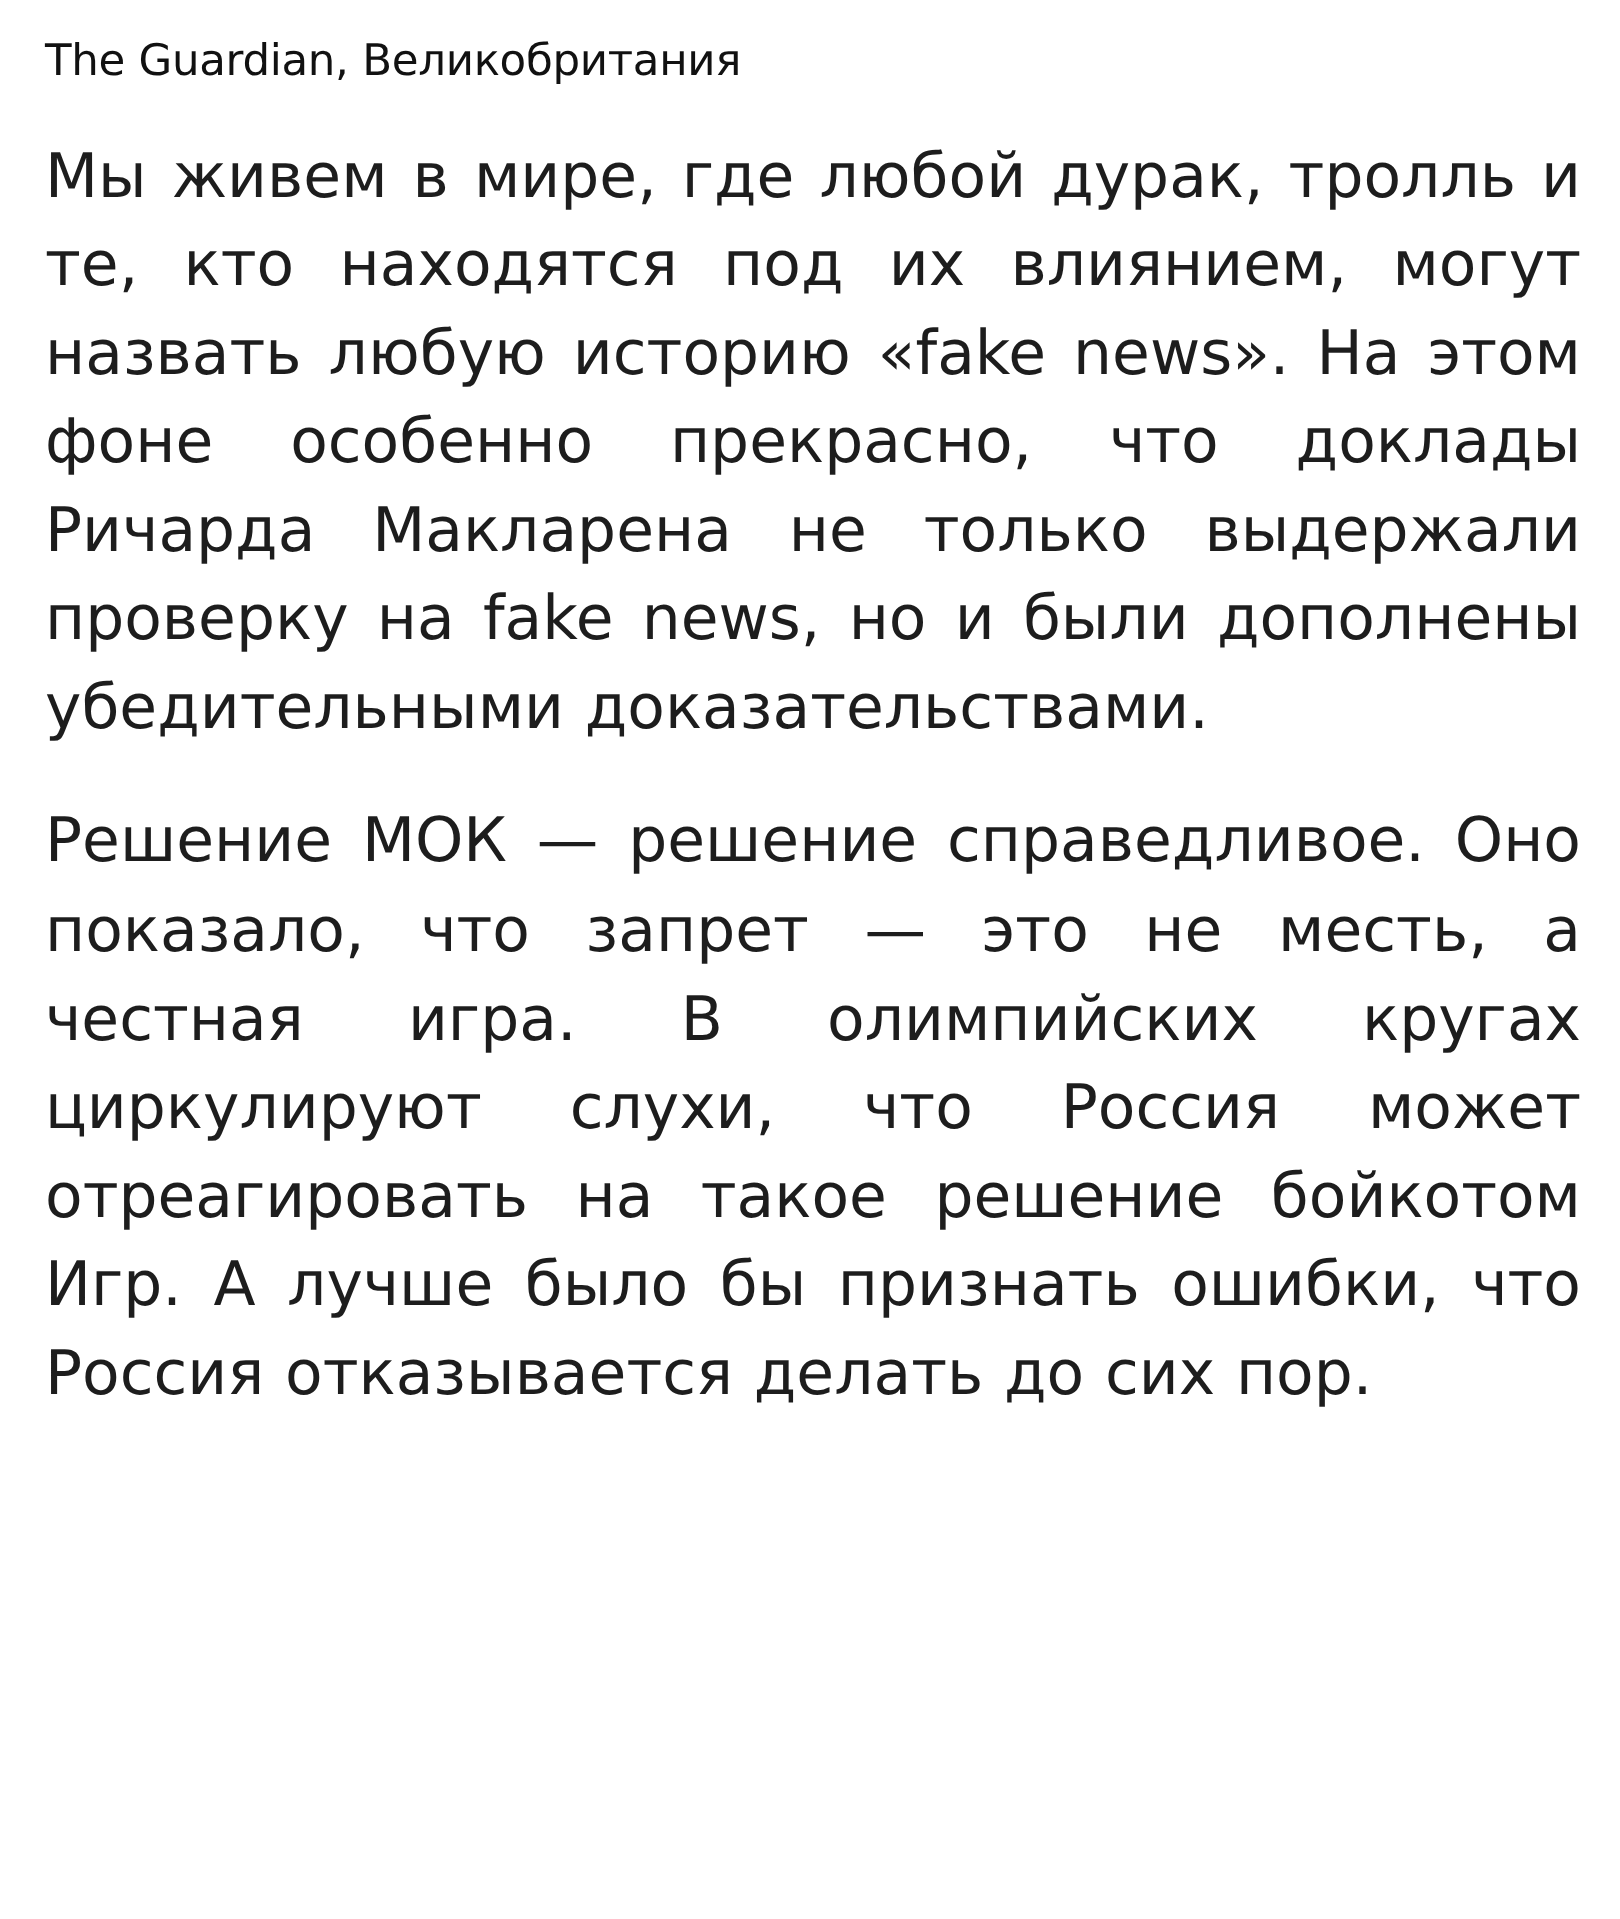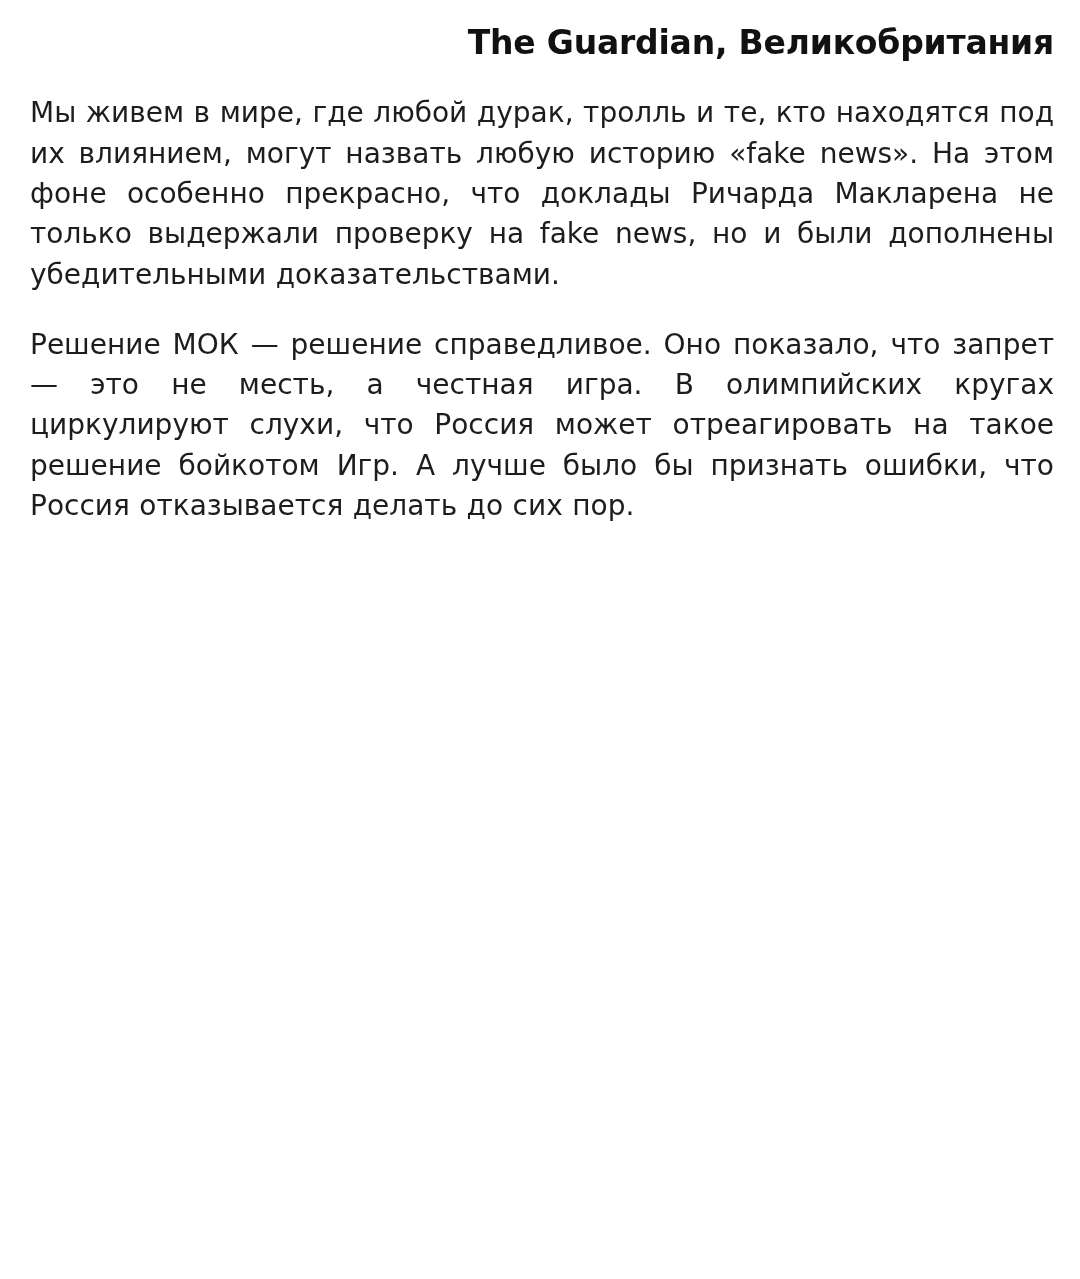--- a/index.html
+++ b/index.html
@@ -15,30 +15,29 @@
     overflow: hidden;
   }
   .page {
     box-sizing: border-box;
     width: 1080px;
     height: 1279px;
     padding: 22px 26px 0 30px;
     background: #ffffff;
   }
   .article-title {
-    font-size: 33px;
-    font-weight: bold;
+    font-size: 29px;
+    font-weight: normal;
     line-height: 1.25;
     letter-spacing: -0.2px;
     color: #111111;
     margin: 0 0 30px 0;
-    text-align: right;
   }
   .article-body {
-    font-size: 28px;
+    font-size: 41px;
     line-height: 1.44;
     color: #1d1d1d;
     text-align: justify;
     text-justify: inter-word;
     word-spacing: 0.02em;
   }
   .article-body p {
     margin: 0 0 30px 0;
   }
   .article-body p:last-child {

